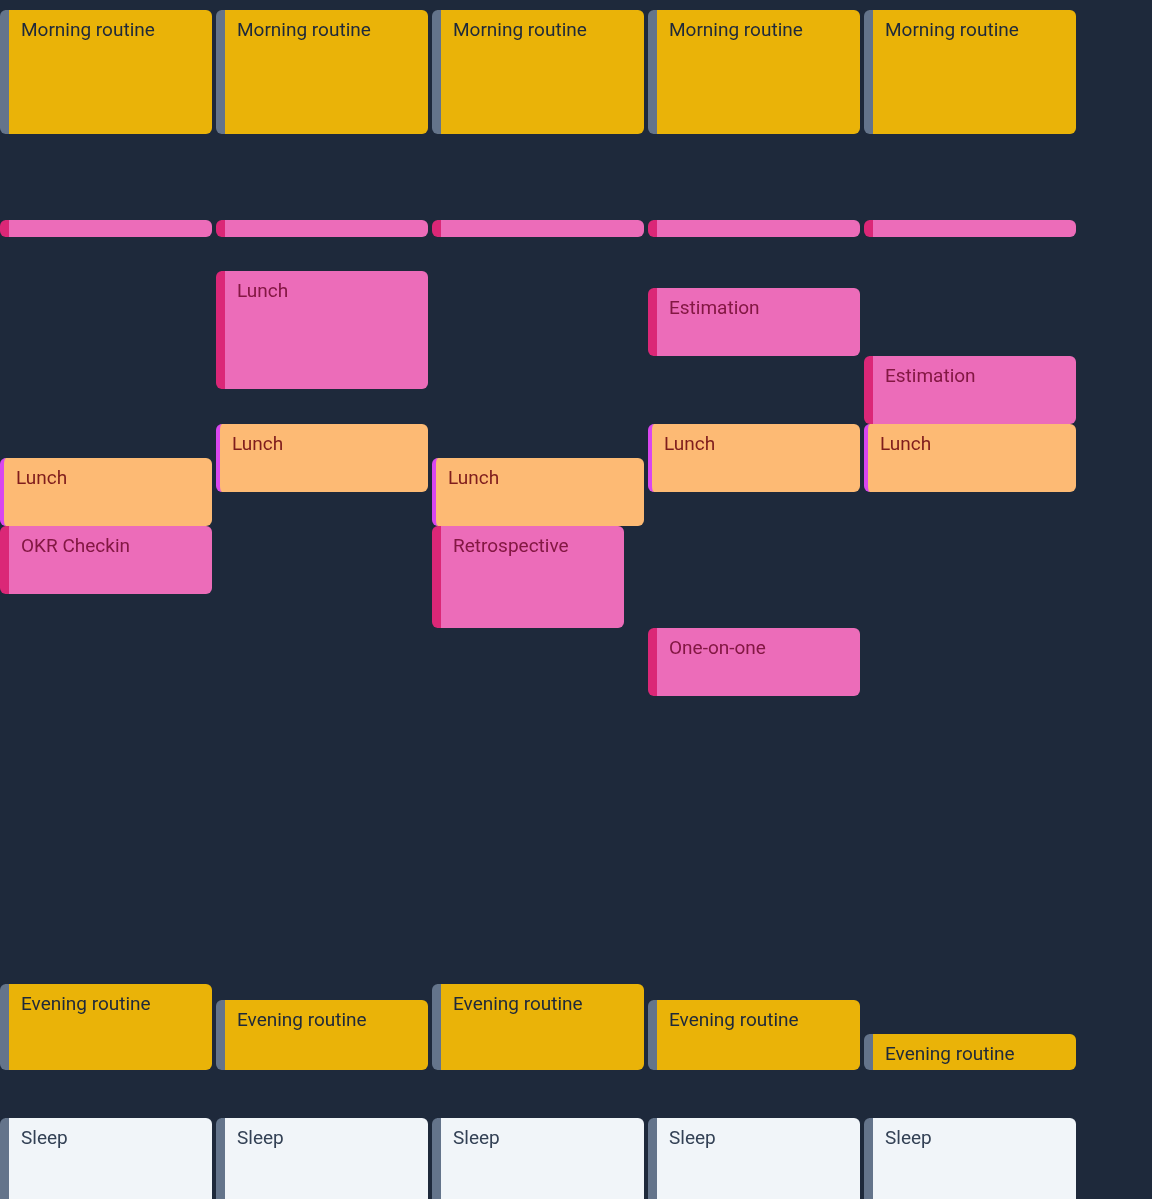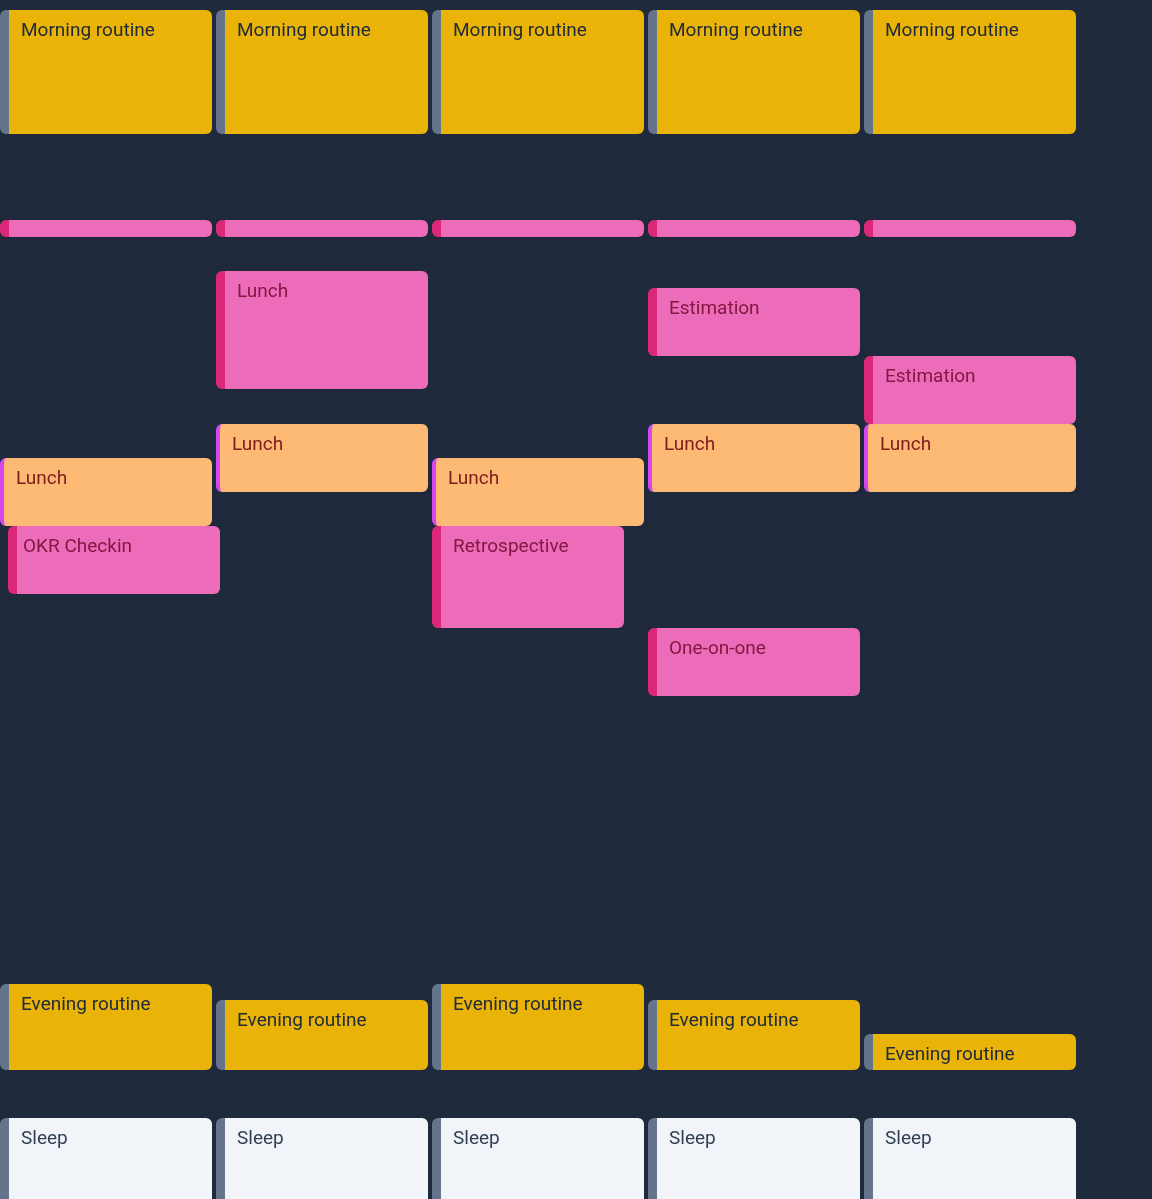--- a/index.html
+++ b/index.html
@@ -72,21 +72,21 @@
     <div class="event event-pink-thin" style="left: 648px; top: 220px; width: 212px; height: 17px;"></div>
     <div class="event event-pink-thin" style="left: 864px; top: 220px; width: 212px; height: 17px;"></div>
     <div class="event event-pink" style="left: 216px; top: 271px; width: 212px; height: 118px;"><span>Lunch</span></div>
     <div class="event event-pink" style="left: 648px; top: 288px; width: 212px; height: 68px;"><span>Estimation</span></div>
     <div class="event event-pink" style="left: 864px; top: 356px; width: 212px; height: 68px;"><span>Estimation</span></div>
     <div class="event event-orange" style="left: 0px; top: 458px; width: 212px; height: 68px;"><span>Lunch</span></div>
     <div class="event event-orange" style="left: 216px; top: 424px; width: 212px; height: 68px;"><span>Lunch</span></div>
     <div class="event event-orange" style="left: 432px; top: 458px; width: 212px; height: 68px;"><span>Lunch</span></div>
     <div class="event event-orange" style="left: 648px; top: 424px; width: 212px; height: 68px;"><span>Lunch</span></div>
     <div class="event event-orange" style="left: 864px; top: 424px; width: 212px; height: 68px;"><span>Lunch</span></div>
-    <div class="event event-pink" style="left: 8px; top: 526px; width: 212px; height: 68px; padding-left: 6px;"><span>OKR Checkin</span></div>
+    <div class="event event-pink" style="left: 0px; top: 526px; width: 212px; height: 68px;"><span>OKR Checkin</span></div>
     <div class="event event-pink" style="left: 432px; top: 526px; width: 192px; height: 102px;"><span>Retrospective</span></div>
     <div class="event event-pink" style="left: 648px; top: 628px; width: 212px; height: 68px;"><span>One-on-one</span></div>
     <div class="event event-gray" style="left: 0px; top: 984px; width: 212px; height: 86px;"><span>Evening routine</span></div>
     <div class="event event-gray" style="left: 216px; top: 1000px; width: 212px; height: 70px;"><span>Evening routine</span></div>
     <div class="event event-gray" style="left: 432px; top: 984px; width: 212px; height: 86px;"><span>Evening routine</span></div>
     <div class="event event-gray" style="left: 648px; top: 1000px; width: 212px; height: 70px;"><span>Evening routine</span></div>
     <div class="event event-gray" style="left: 864px; top: 1034px; width: 212px; height: 36px;"><span>Evening routine</span></div>
     <div class="event event-gray-light" style="left: 0px; top: 1070px; width: 212px; height: 130px;"><span>Sleep</span></div>
     <div class="event event-gray-light" style="left: 216px; top: 1070px; width: 212px; height: 130px;"><span>Sleep</span></div>
     <div class="event event-gray-light" style="left: 432px; top: 1070px; width: 212px; height: 130px;"><span>Sleep</span></div>

